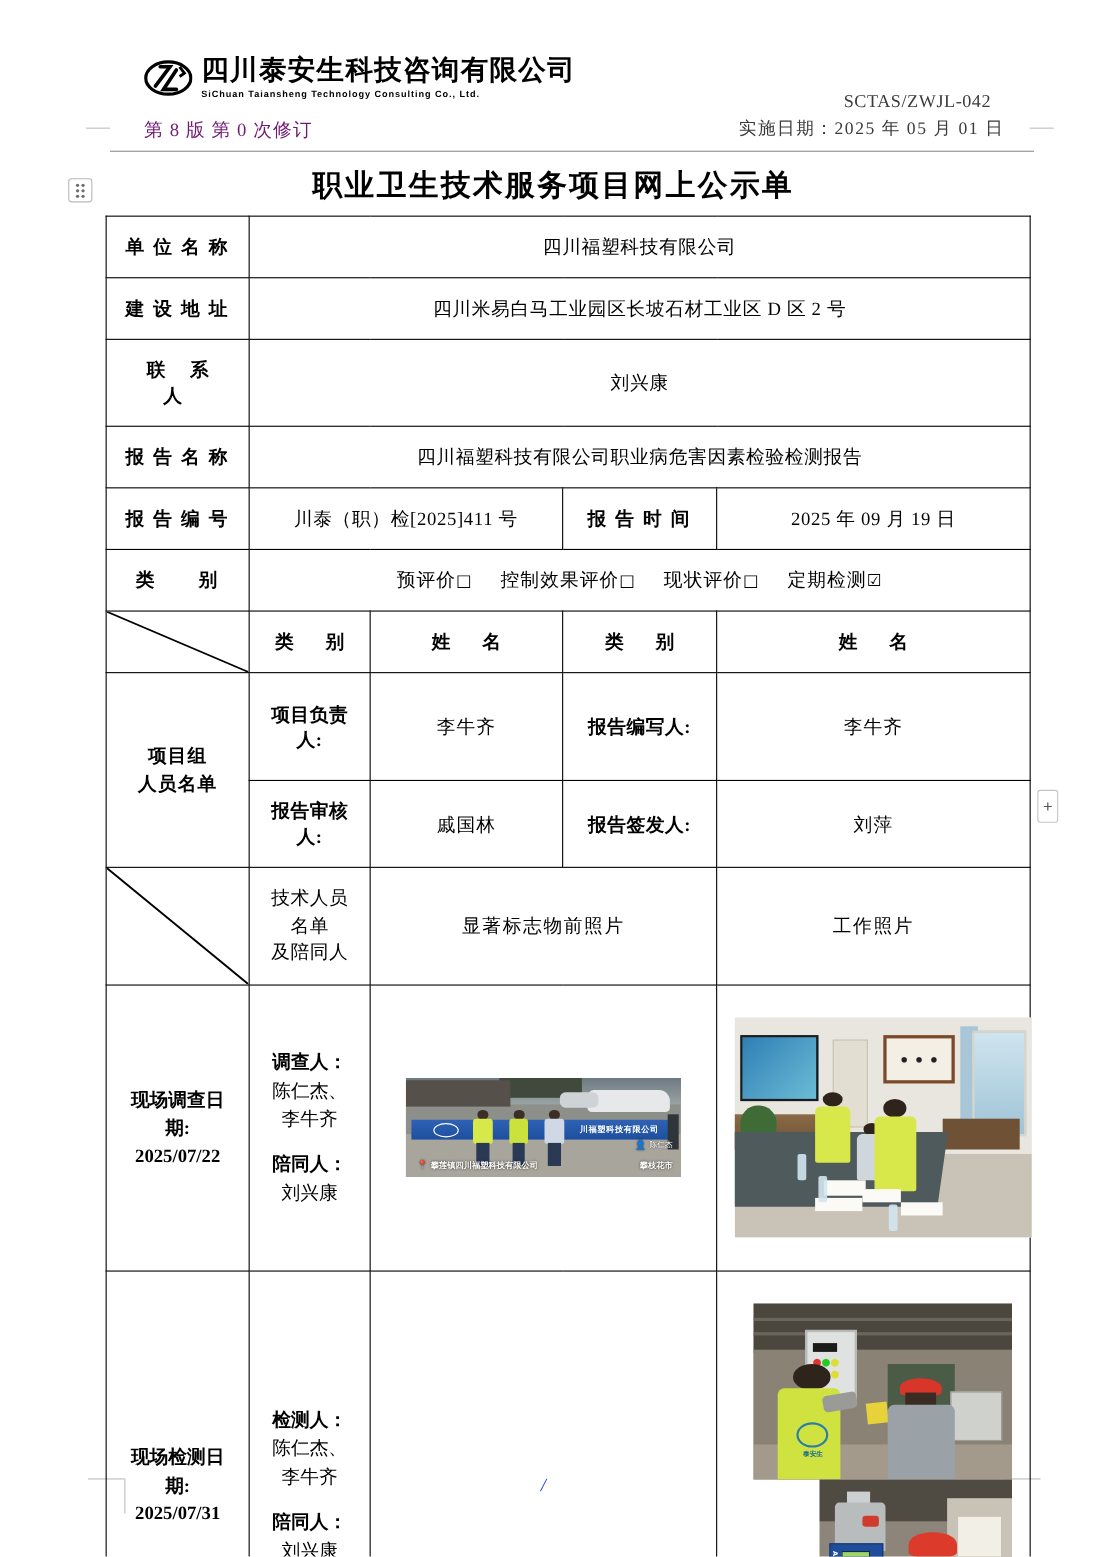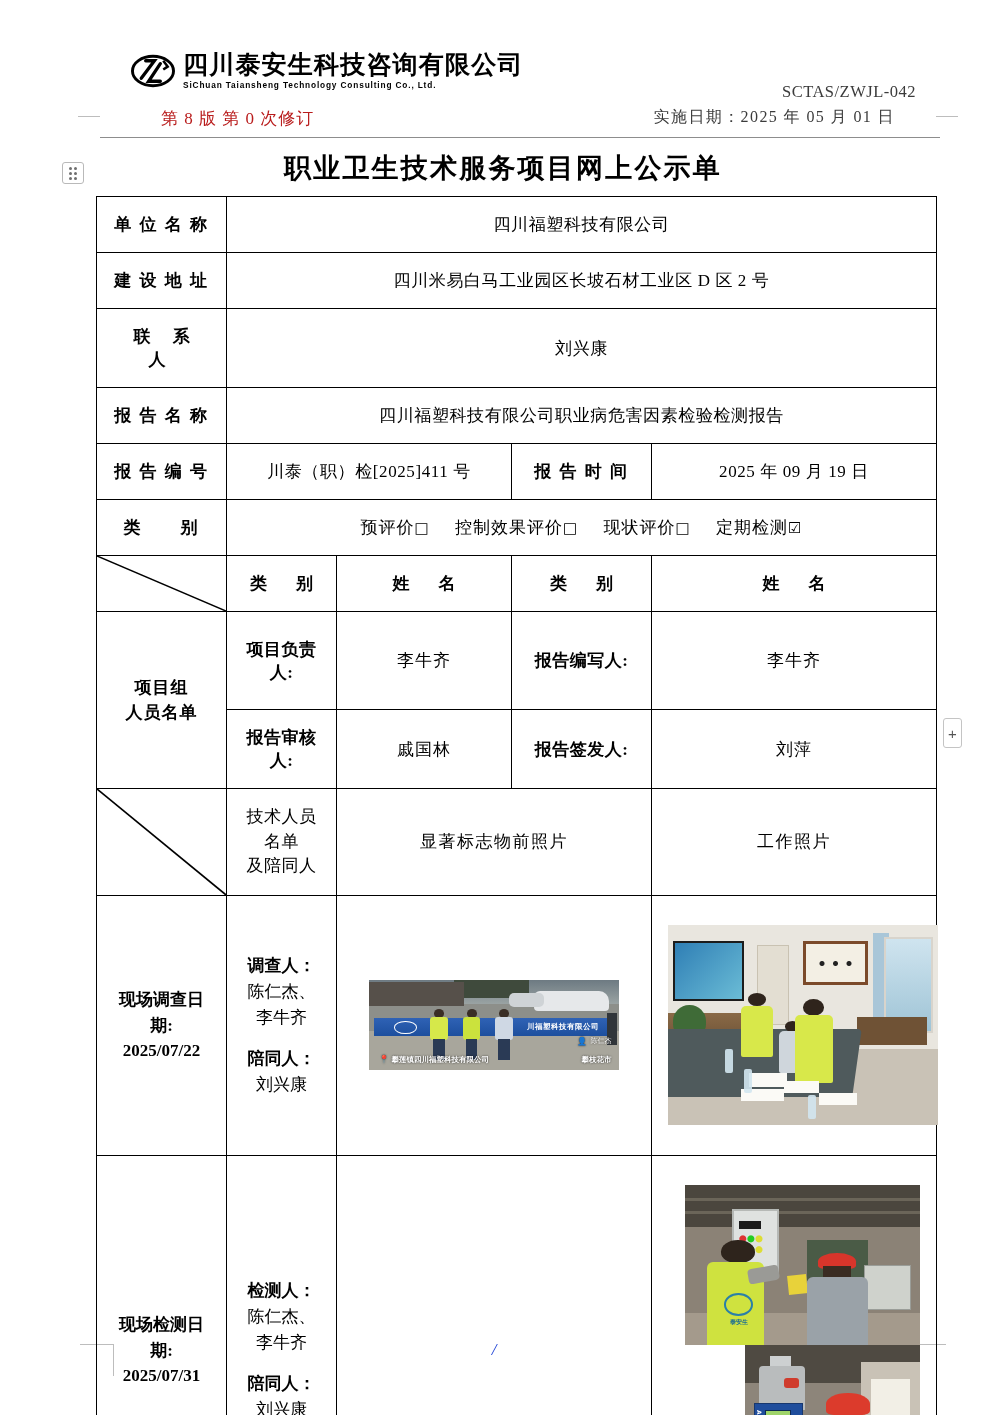--- a/index.html
+++ b/index.html
@@ -81,38 +81,37 @@
   .logo-en {
     font-family: "Liberation Sans", sans-serif;
     font-weight: bold;
     font-size: 8.3px;
     letter-spacing: 0.85px;
     color: #000;
     margin-top: 4px;
   }
   .doc-code {
     position: absolute;
-    right: 90px; top: 82px;
+    right: 105px; top: 82px;
     font-size: 16.5px;
     letter-spacing: 0.5px;
     color: #3b3b3b;
     font-family: "Liberation Serif", serif;
     margin-left: 36px;
   }
   .rev-line {
     position: absolute;
     left: 131px; top: 107px;
     font-size: 17px;
     letter-spacing: 1px;
-    color: #b91c1c;
-    margin-left: 30px;
+    color: #701a75;
   }
   .impl-date {
     position: absolute;
-    right: 111px; top: 107px;
+    right: 93px; top: 107px;
     font-size: 16px;
     letter-spacing: 1.4px;
     color: #3b3b3b;
   }
   .header-rule {
     position: absolute;
     left: 100px; top: 137px;
     width: 840px; height: 1px;
     background: #8d8d8d;
   }

